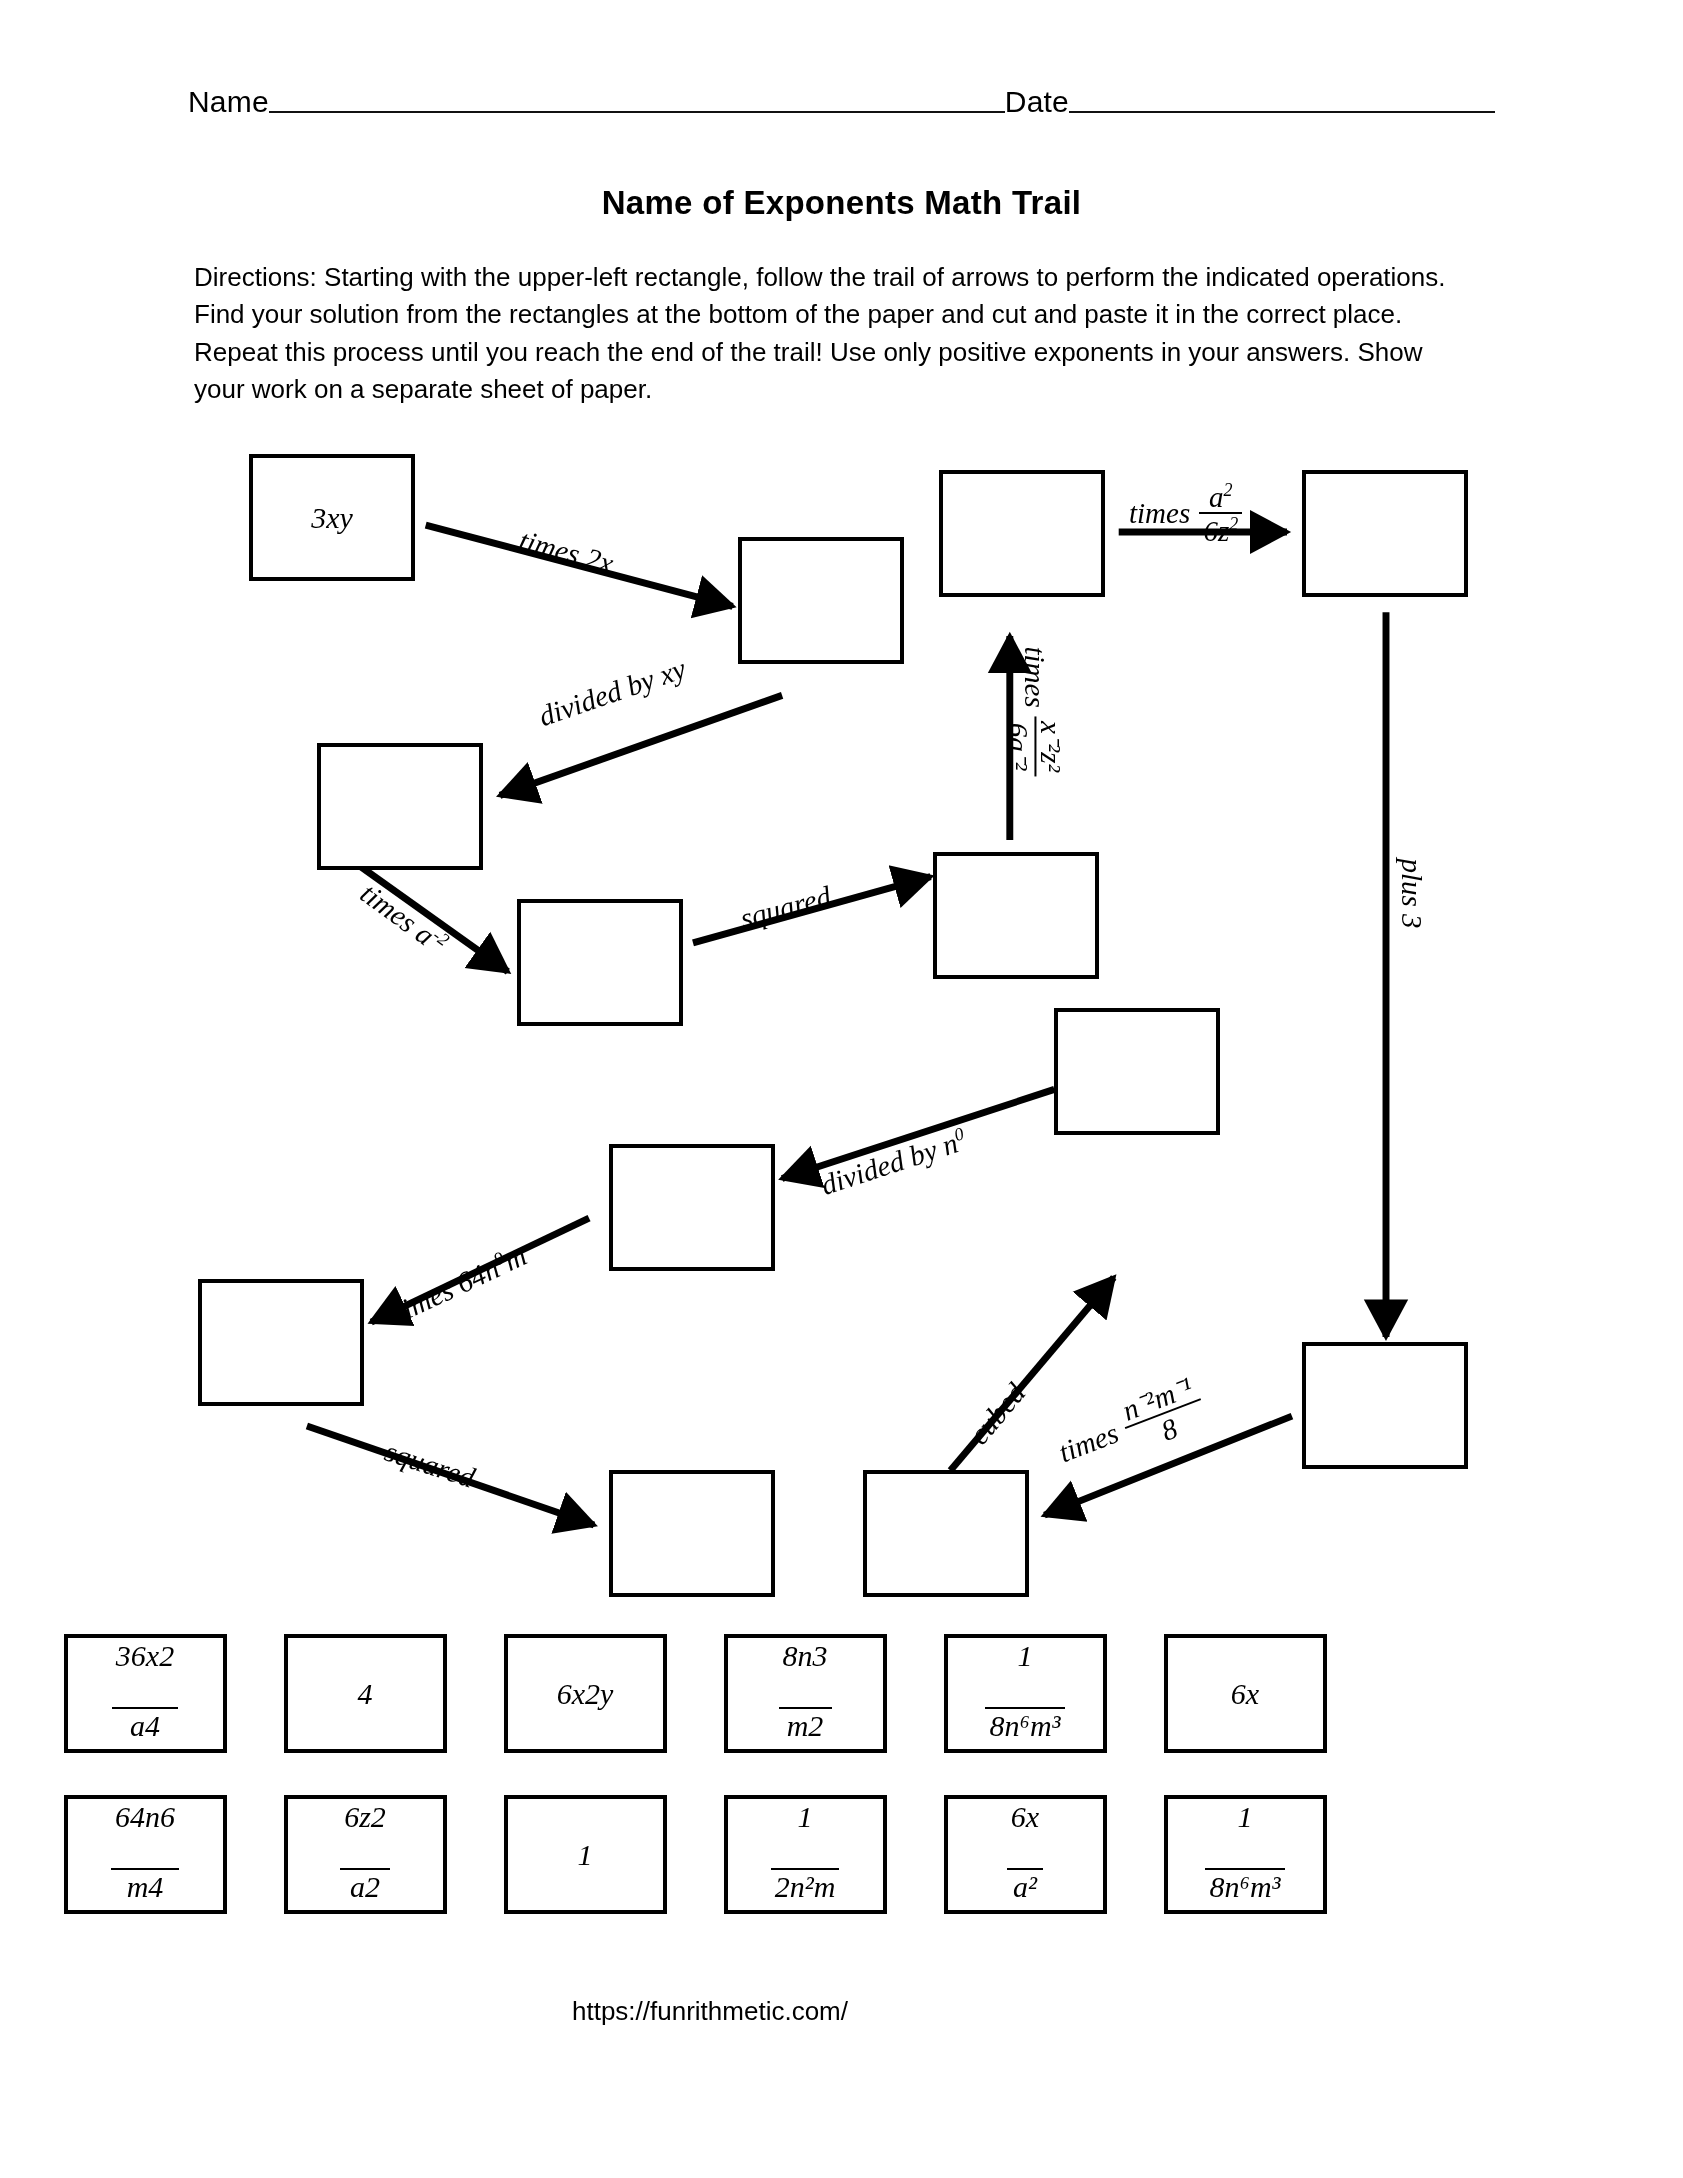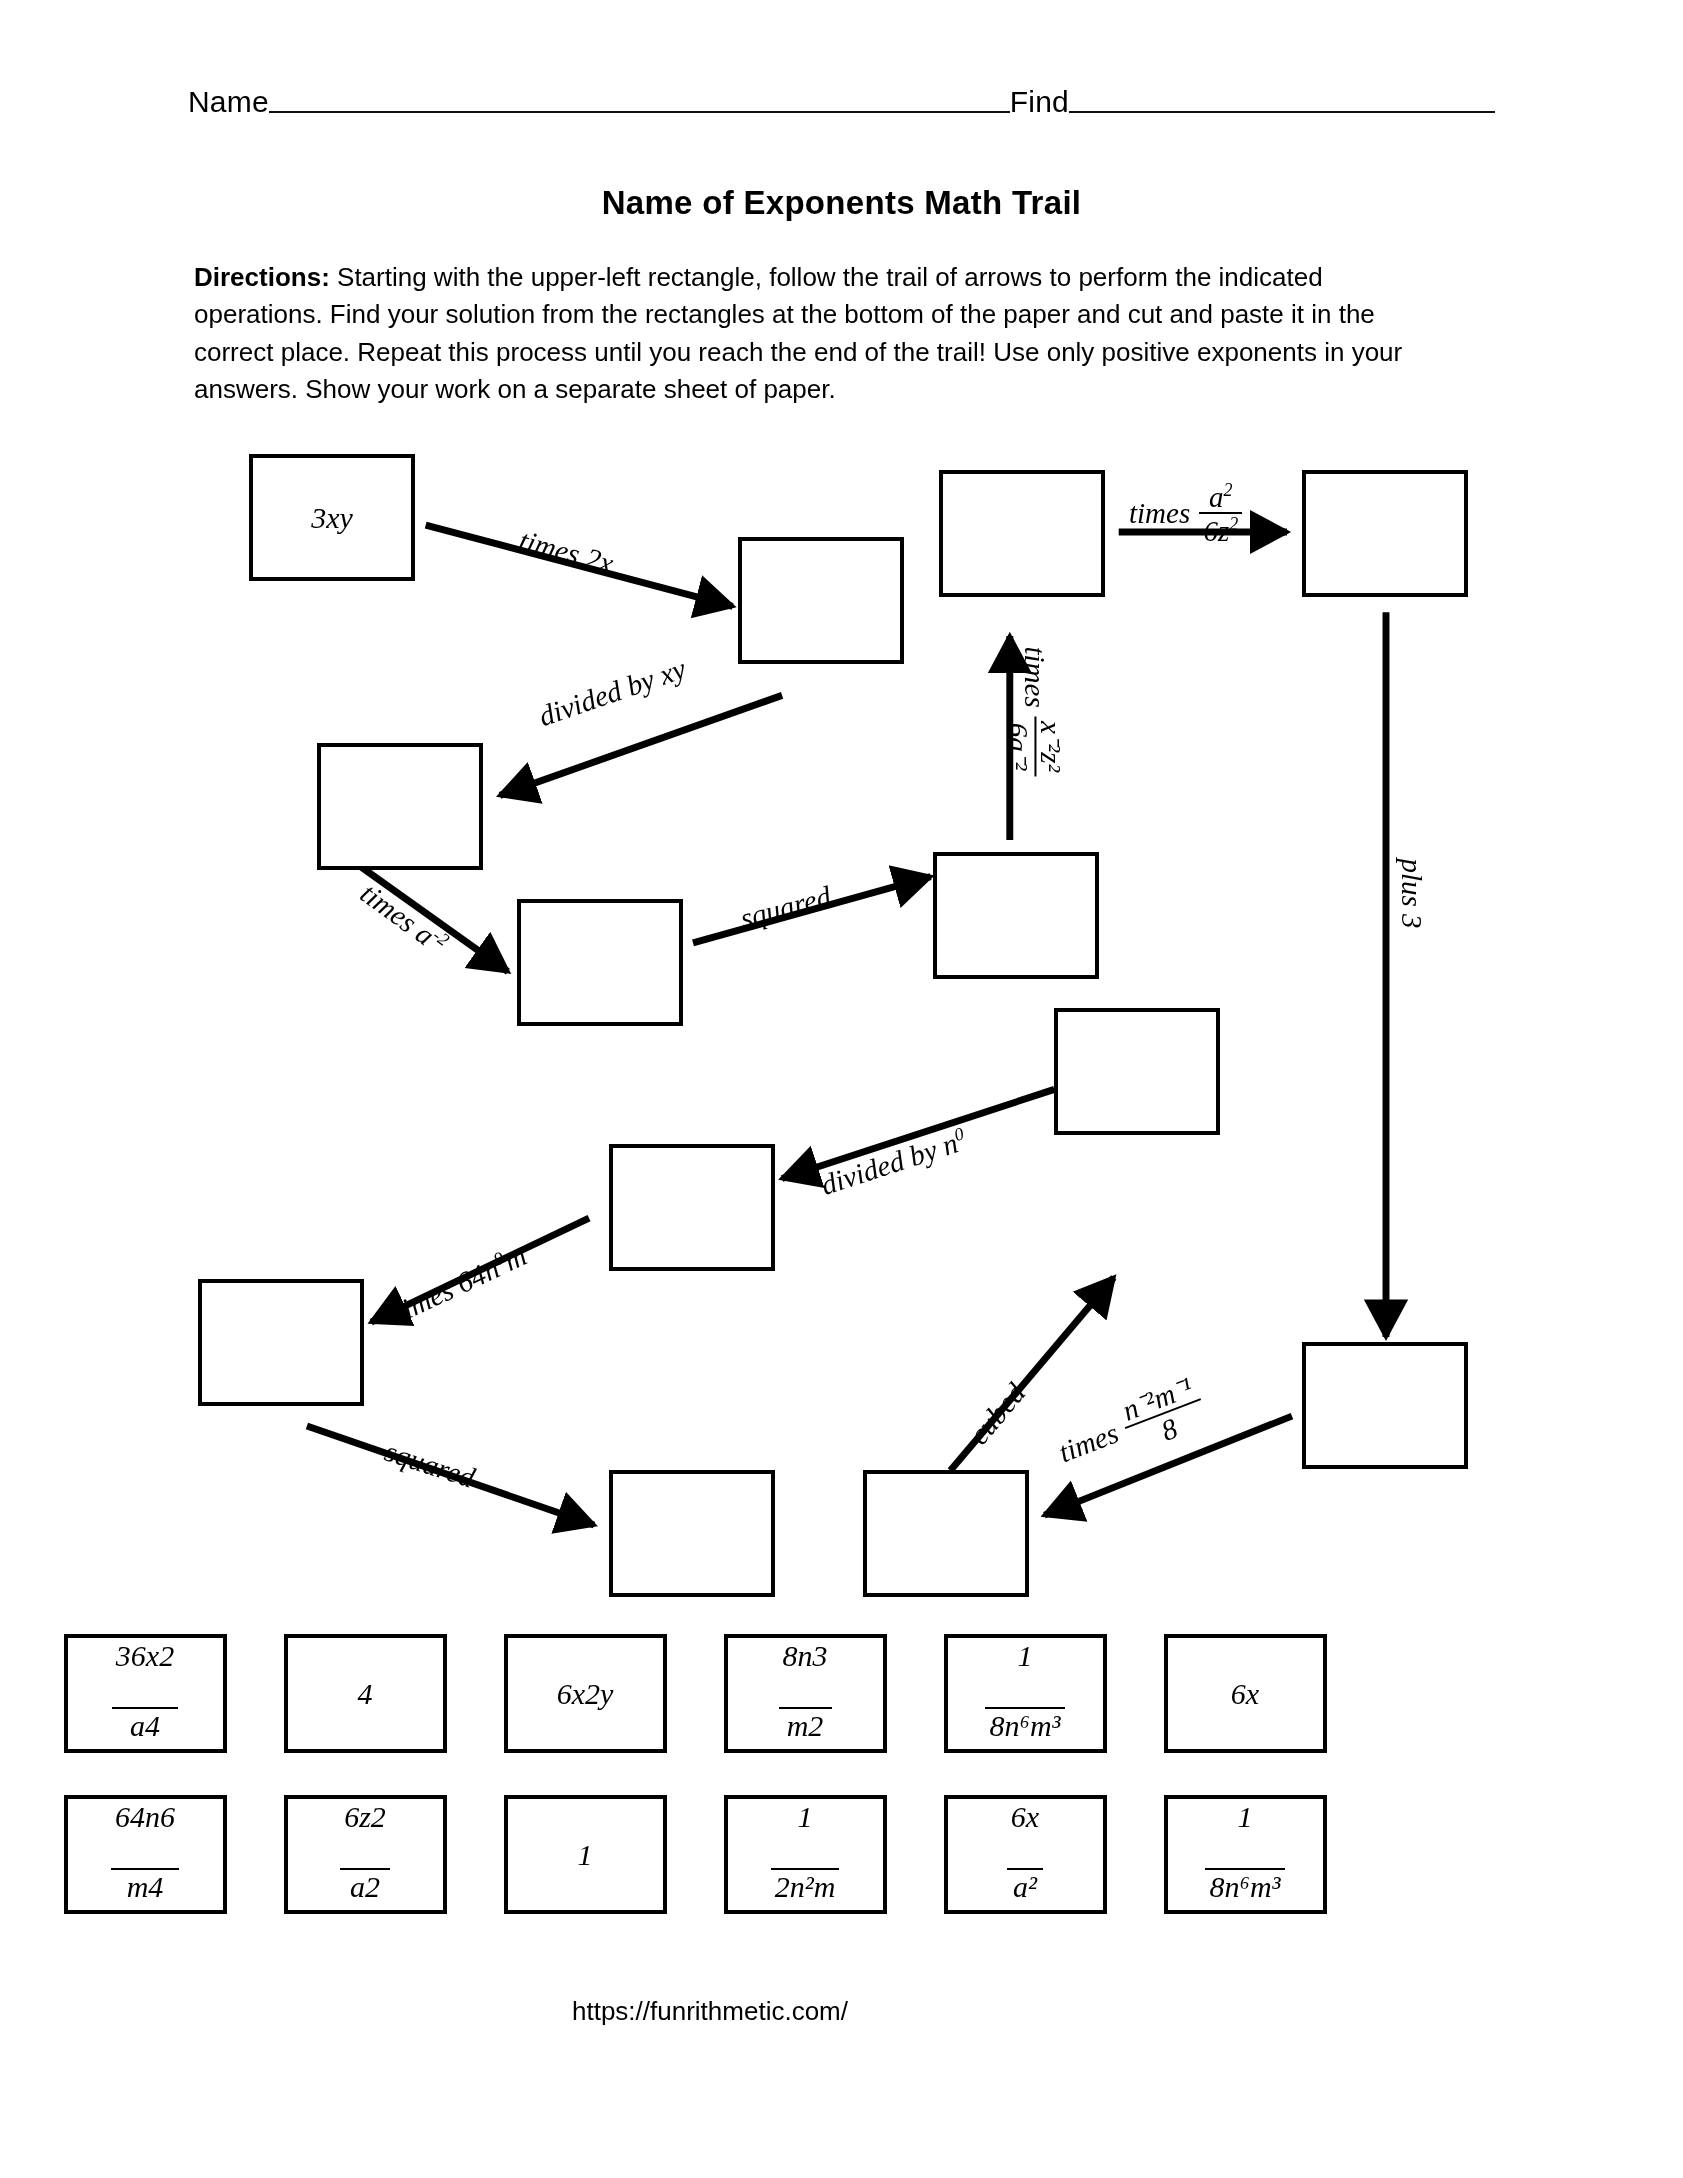--- a/index.html
+++ b/index.html
@@ -30,21 +30,21 @@
   .title{
     position:absolute;left:0;top:184px;width:1683px;text-align:center;
     font-size:33px;font-weight:600;letter-spacing:0.3px;
   }
 
   
   .directions{
     position:absolute;left:194px;top:259px;width:1257px;
     font-size:26px;line-height:1.44;
   }
-  .directions b{font-weight:700;}
+  .directions b{font-weight:400;}
 
   
   .diagram{position:absolute;left:0;top:426px;width:1400px;height:1208px;}
   .svg-layer{position:absolute;left:0;top:0;width:1683px;height:1208px;}
 
   .box{
     position:absolute;border:4px solid #000;background:#fff;
     display:flex;align-items:center;justify-content:center;
     font-family:"Liberation Serif", serif;font-style:italic;
     font-size:30px;box-sizing:border-box;
@@ -87,21 +87,21 @@
   }
 </style>
 </head>
 <body>
 
 <div class="page">
 
   <div class="hdr">
     <span class="hdr-lbl">Name</span>
     <span class="rule"></span>
-    <span class="hdr-lbl">Find</span>
+    <span class="hdr-lbl">Date</span>
     <span class="rule short"></span>
   </div>
 
   <div class="title">Name of Exponents Math Trail</div>
 
   <div class="directions">
     <b>Directions:</b><span> Starting with the upper-left rectangle, follow the trail of arrows to perform the indicated operations.  Find your solution from the rectangles at the bottom of the paper and cut and paste it in the correct place.  Repeat this process until you reach the end of the trail!  Use only positive exponents in your answers. Show your work on a separate sheet of paper.</span>
   </div>
 
   <div class="diagram">

